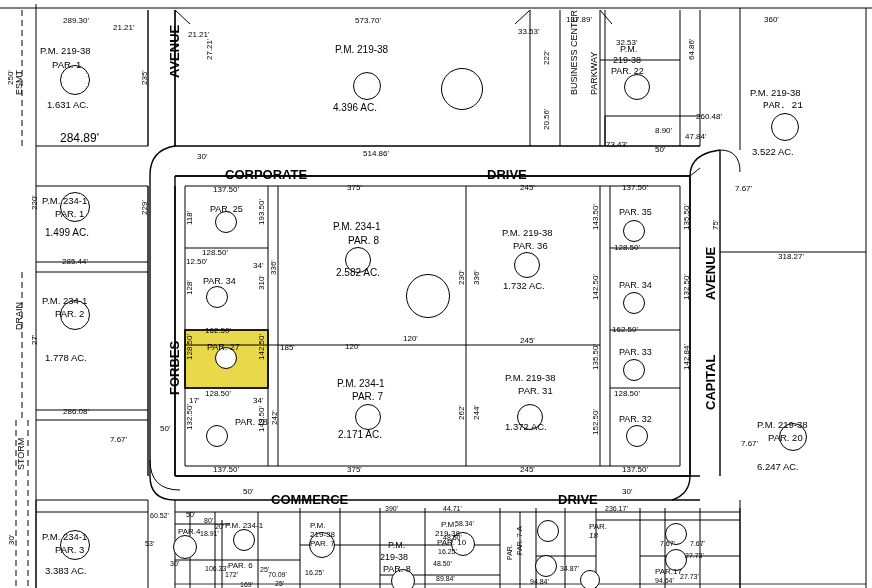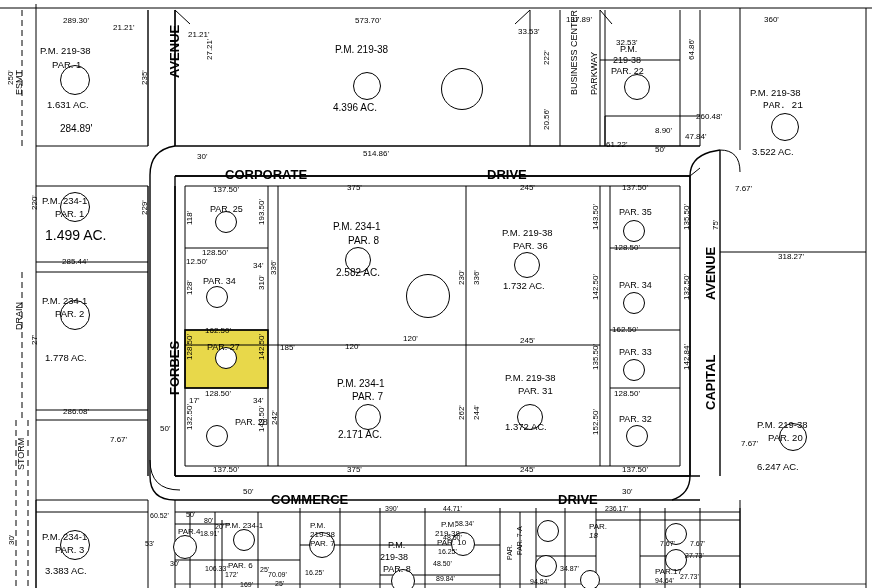--- a/index.html
+++ b/index.html
@@ -171,21 +171,21 @@
 <div class="circ sm" style="left: 548px; top: 531px; width: 20px; height: 20px;"></div>
 <div class="circ sm" style="left: 546px; top: 566px; width: 20px; height: 20px;"></div>
 <div class="circ sm" style="left: 676px; top: 534px; width: 20px; height: 20px;"></div>
 <div class="circ sm" style="left: 676px; top: 560px; width: 20px; height: 20px;"></div>
 <div class="circ sm" style="left: 590px; top: 580px; width: 18px; height: 18px;"></div>
 <div class="lbl" style="left: 40px; top: 46px; font-size: 9.5px;">P.M. 219-38</div>
 <div class="lbl" style="left: 52px; top: 60px; font-size: 9.5px;">PAR. 1</div>
 <div class="lbl" style="left: 47px; top: 100px; font-size: 9.5px;">1.631 AC.</div>
 <div class="lbl" style="left: 42px; top: 196px; font-size: 9.5px;">P.M. 234-1</div>
 <div class="lbl" style="left: 55px; top: 209px; font-size: 9.5px;">PAR. 1</div>
-<div class="lbl" style="left: 45px; top: 228px; font-size: 14px;">1.499 AC.</div>
+<div class="lbl" style="left: 45px; top: 228px; font-size: 10px;">1.499 AC.</div>
 <div class="lbl" style="left: 42px; top: 296px; font-size: 9.5px;">P.M. 234-1</div>
 <div class="lbl" style="left: 55px; top: 309px; font-size: 9.5px;">PAR. 2</div>
 <div class="lbl" style="left: 45px; top: 353px; font-size: 9.5px;">1.778 AC.</div>
 <div class="lbl" style="left: 42px; top: 532px; font-size: 9.5px;">P.M. 234-1</div>
 <div class="lbl" style="left: 55px; top: 545px; font-size: 9.5px;">PAR. 3</div>
 <div class="lbl" style="left: 45px; top: 566px; font-size: 9.5px;">3.383 AC.</div>
 <div class="lbl" style="left: 335px; top: 45px; font-size: 10px;">P.M. 219-38</div>
 <div class="lbl" style="left: 333px; top: 103px; font-size: 10px;">4.396 AC.</div>
 <div class="lbl" style="left: 620px; top: 45px; font-size: 9px;">P.M.</div>
 <div class="lbl" style="left: 613px; top: 56px; font-size: 9px;">219-38</div>
@@ -230,33 +230,33 @@
 <div class="lbl" style="left: 380px; top: 553px; font-size: 9px;">219-38</div>
 <div class="lbl" style="left: 383px; top: 565px; font-size: 9px;">PAR. 8</div>
 <div class="lbl" style="left: 441px; top: 521px; font-size: 8px;">P.M.</div>
 <div class="lbl" style="left: 435px; top: 530px; font-size: 8px;">219-38</div>
 <div class="lbl" style="left: 437px; top: 539px; font-size: 8px;">PAR. 10</div>
 <div class="lbl" style="left: 589px; top: 523px; font-size: 8px;">PAR.</div>
 <div class="lbl" style="left: 589px; top: 532px; font-size: 8px; font-style: italic;">18</div>
 <div class="lbl" style="left: 655px; top: 568px; font-size: 8px;">PAR.17</div>
 <div class="lbl" style="left: 63px; top: 17px; font-size: 8px;">289.30'</div>
 <div class="lbl" style="left: 113px; top: 24px; font-size: 8px;">21.21'</div>
-<div class="lbl" style="left: 60px; top: 124px; font-size: 10px;">284.89'</div>
+<div class="lbl" style="left: 60px; top: 132px; font-size: 12px;">284.89'</div>
 <div class="lbl" style="left: 62px; top: 258px; font-size: 8px;">285.44'</div>
 <div class="lbl" style="left: 63px; top: 408px; font-size: 8px;">286.08'</div>
 <div class="lbl" style="left: 110px; top: 436px; font-size: 8px;">7.67'</div>
 <div class="lbl" style="left: 355px; top: 17px; font-size: 8px;">573.70'</div>
 <div class="lbl" style="left: 518px; top: 28px; font-size: 8px;">33.53'</div>
 <div class="lbl" style="left: 188px; top: 31px; font-size: 8px;">21.21'</div>
 <div class="lbl" style="left: 363px; top: 150px; font-size: 8px;">514.86'</div>
 <div class="lbl" style="left: 197px; top: 153px; font-size: 8px;">30'</div>
 <div class="lbl" style="left: 566px; top: 16px; font-size: 8px;">137.89'</div>
 <div class="lbl" style="left: 616px; top: 39px; font-size: 8px;">32.53'</div>
 <div class="lbl" style="left: 764px; top: 16px; font-size: 8px;">360'</div>
-<div class="lbl" style="left: 606px; top: 141px; font-size: 8px;">61.22'</div>
+<div class="lbl" style="left: 606px; top: 141px; font-size: 8px;">73.43'</div>
 <div class="lbl" style="left: 655px; top: 127px; font-size: 8px;">8.90'</div>
 <div class="lbl" style="left: 655px; top: 146px; font-size: 8px;">50'</div>
 <div class="lbl" style="left: 685px; top: 133px; font-size: 8px;">47.84'</div>
 <div class="lbl" style="left: 696px; top: 113px; font-size: 8px;">260.48'</div>
 <div class="lbl" style="left: 735px; top: 185px; font-size: 8px;">7.67'</div>
 <div class="lbl" style="left: 778px; top: 253px; font-size: 8px;">318.27'</div>
 <div class="lbl" style="left: 741px; top: 440px; font-size: 8px;">7.67'</div>
 <div class="lbl" style="left: 213px; top: 186px; font-size: 8px;">137.50'</div>
 <div class="lbl" style="left: 347px; top: 184px; font-size: 8px;">375'</div>
 <div class="lbl" style="left: 520px; top: 184px; font-size: 8px;">245'</div>

